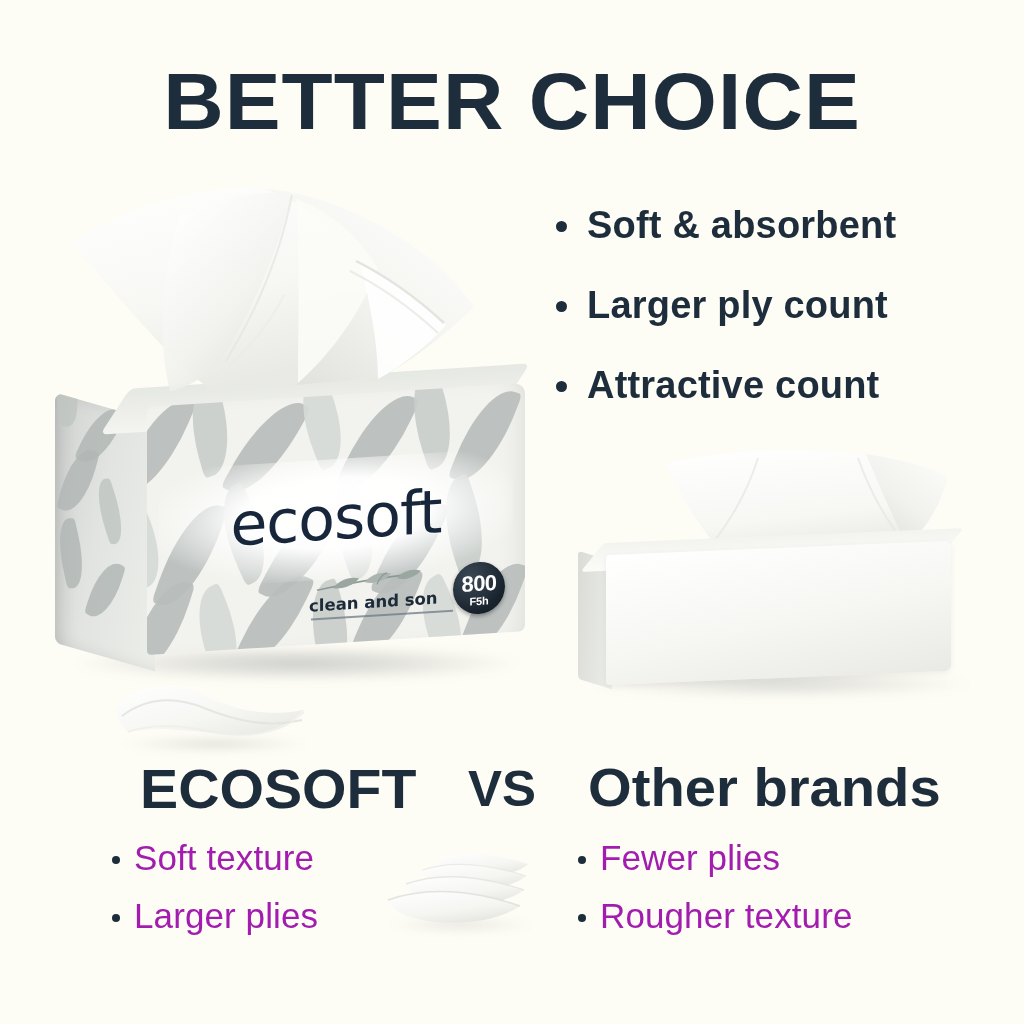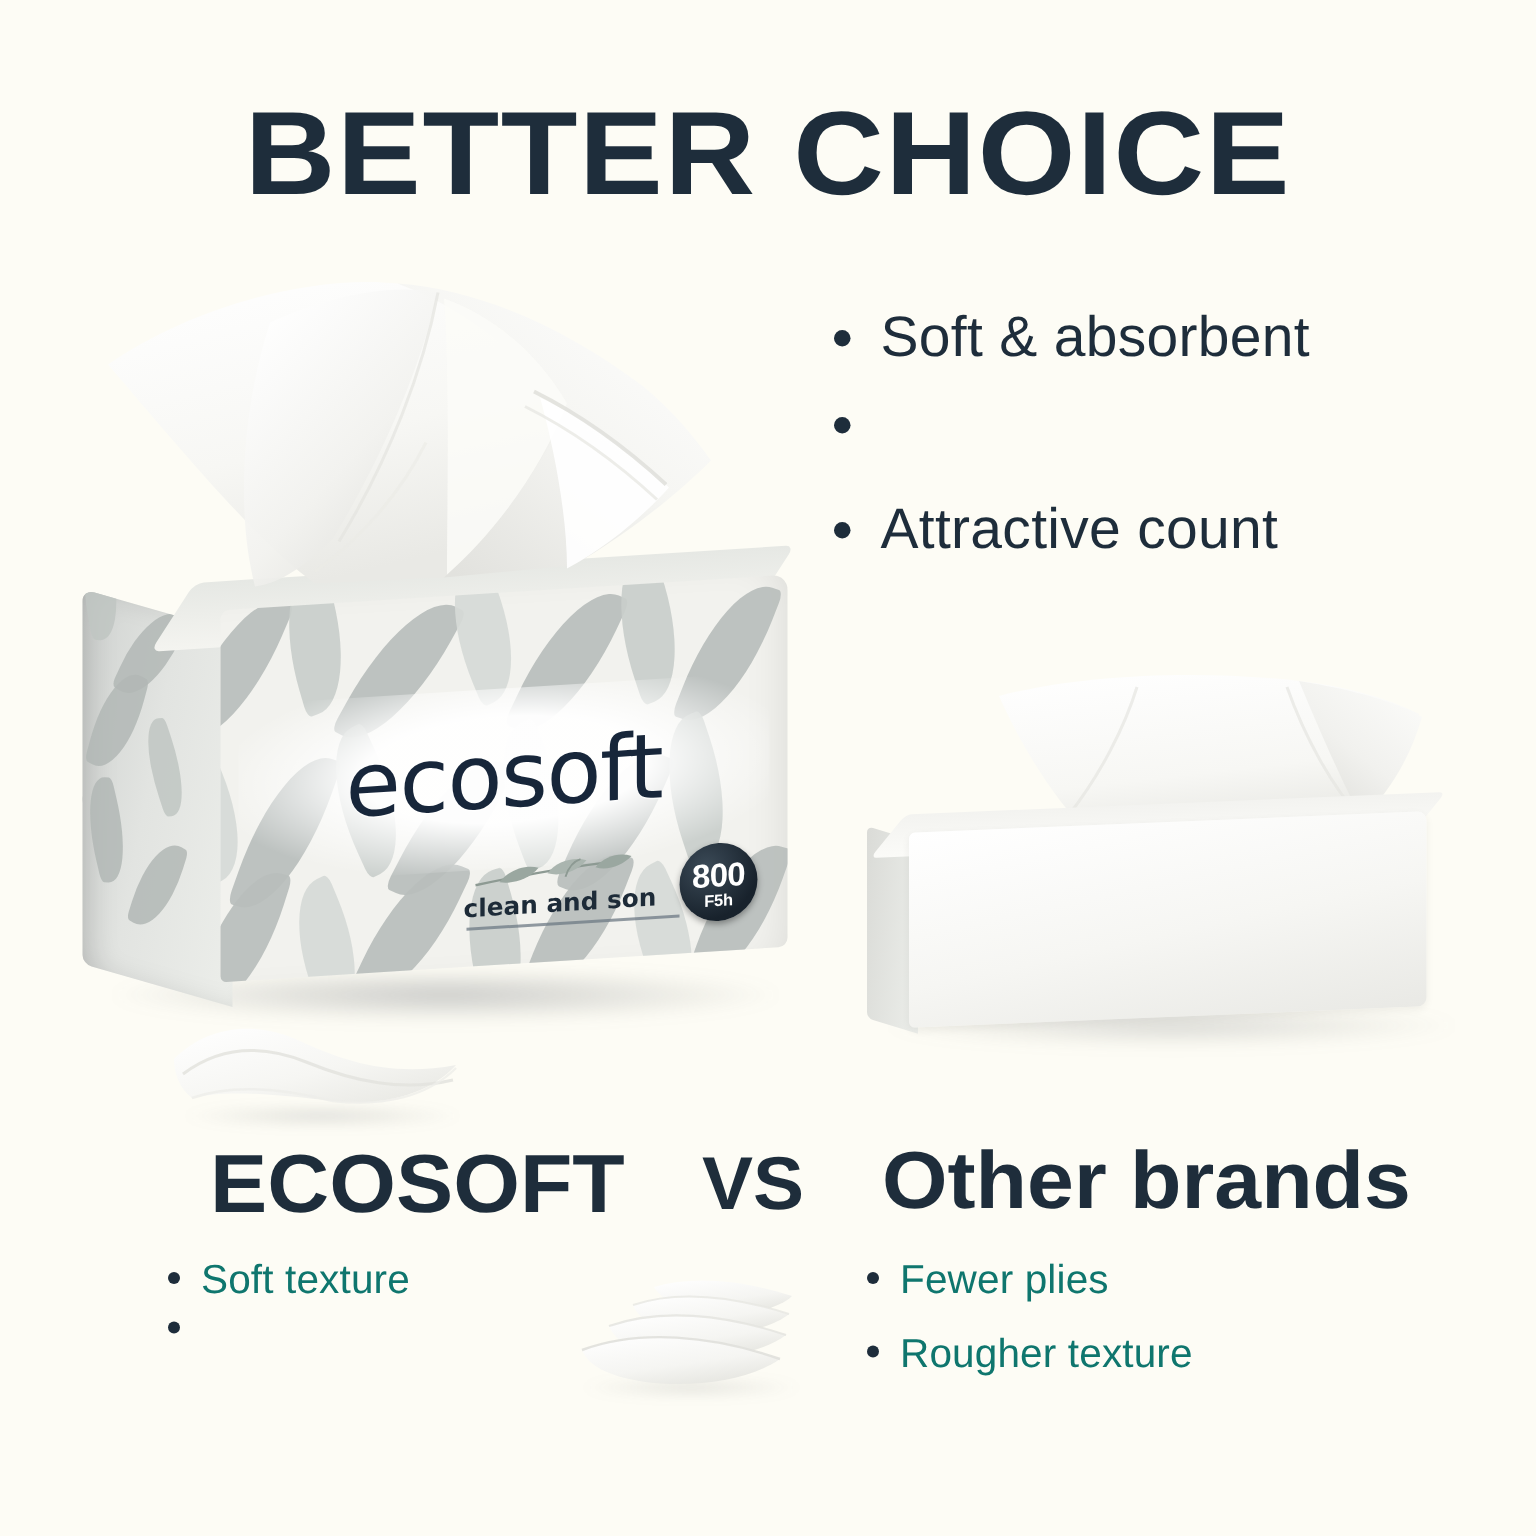--- a/index.html
+++ b/index.html
@@ -28,21 +28,21 @@
   }
 
   
   .top-bullets{position:absolute;left:556px;top:204px;width:420px;}
   .tb-row{display:flex;align-items:baseline;margin-bottom:37px;}
   .tb-dot{
     width:11px;height:11px;border-radius:50%;
     background:#1e2d3b;flex:0 0 auto;margin-right:20px;
     position:relative;top:-6px;
   }
-  .tb-text{font-size:38px;font-weight:400;color:#1e2d3b;letter-spacing:.2px;white-space:nowrap;}
+  .tb-text{font-size:38px;font-weight:700;color:#1e2d3b;letter-spacing:.2px;white-space:nowrap;}
 
   
   .eco-box{position:absolute;left:55px;top:395px;width:470px;height:275px;}
   .eco-face{
     position:absolute;left:92px;top:0;width:378px;height:248px;
     background:#f2f2ee;
     border-radius:6px 10px 6px 4px;
     overflow:hidden;
     transform:skewY(-3.6deg);
     box-shadow:inset -18px 0 30px -18px rgba(0,0,0,.10);
@@ -153,21 +153,21 @@
     font-family:"Liberation Sans Narrow","Liberation Sans",sans-serif;
     transform:scaleX(1.04);transform-origin:left center;
     white-space:nowrap;
   }
 
   
   .bot-left{position:absolute;left:112px;top:838px;width:300px;}
   .bot-right{position:absolute;left:578px;top:838px;width:380px;}
   .bb-row{display:flex;align-items:baseline;margin-bottom:18px;}
   .bb-dot{width:8px;height:8px;border-radius:50%;background:#1e2d3b;flex:0 0 auto;margin-right:14px;position:relative;top:-6px;}
-  .bb-text{font-size:27px;font-weight:500;color:#0f766e;white-space:nowrap;letter-spacing:.1px;}
+  .bb-text{font-size:35px;font-weight:500;color:#a21caf;white-space:nowrap;letter-spacing:.1px;}
 
   
   .shadow-eco{
     position:absolute;left:62px;top:648px;width:470px;height:34px;
     background:radial-gradient(ellipse at 50% 45%,rgba(90,95,100,.30),rgba(90,95,100,0) 68%);
     filter:blur(5px);
   }
   .shadow-oth{
     position:absolute;left:585px;top:672px;width:392px;height:26px;
     background:radial-gradient(ellipse at 50% 45%,rgba(90,95,100,.22),rgba(90,95,100,0) 70%);
@@ -191,20 +191,21 @@
 
   <div class="title">BETTER CHOICE</div>
 
   <div class="top-bullets">
     <div class="tb-row">
       <span class="tb-dot"></span>
       <span class="tb-text">Soft &amp; absorbent</span>
     </div>
     <div class="tb-row">
       <span class="tb-dot"></span>
+      <span class="tb-text">Larger ply count</span>
     </div>
     <div class="tb-row">
       <span class="tb-dot"></span>
       <span class="tb-text">Attractive count</span>
     </div>
   </div>
 
   <div class="shadow-eco"></div>
   <div class="shadow-oth"></div>
   <div class="shadow-wave"></div>
@@ -375,20 +376,21 @@
     <span class="ch-other">Other brands</span>
   </div>
 
   <div class="bot-left">
     <div class="bb-row">
       <span class="bb-dot"></span>
       <span class="bb-text">Soft texture</span>
     </div>
     <div class="bb-row">
       <span class="bb-dot"></span>
+      <span class="bb-text">Larger plies</span>
     </div>
   </div>
 
   <div class="bot-right">
     <div class="bb-row">
       <span class="bb-dot"></span>
       <span class="bb-text">Fewer plies</span>
     </div>
     <div class="bb-row">
       <span class="bb-dot"></span>

